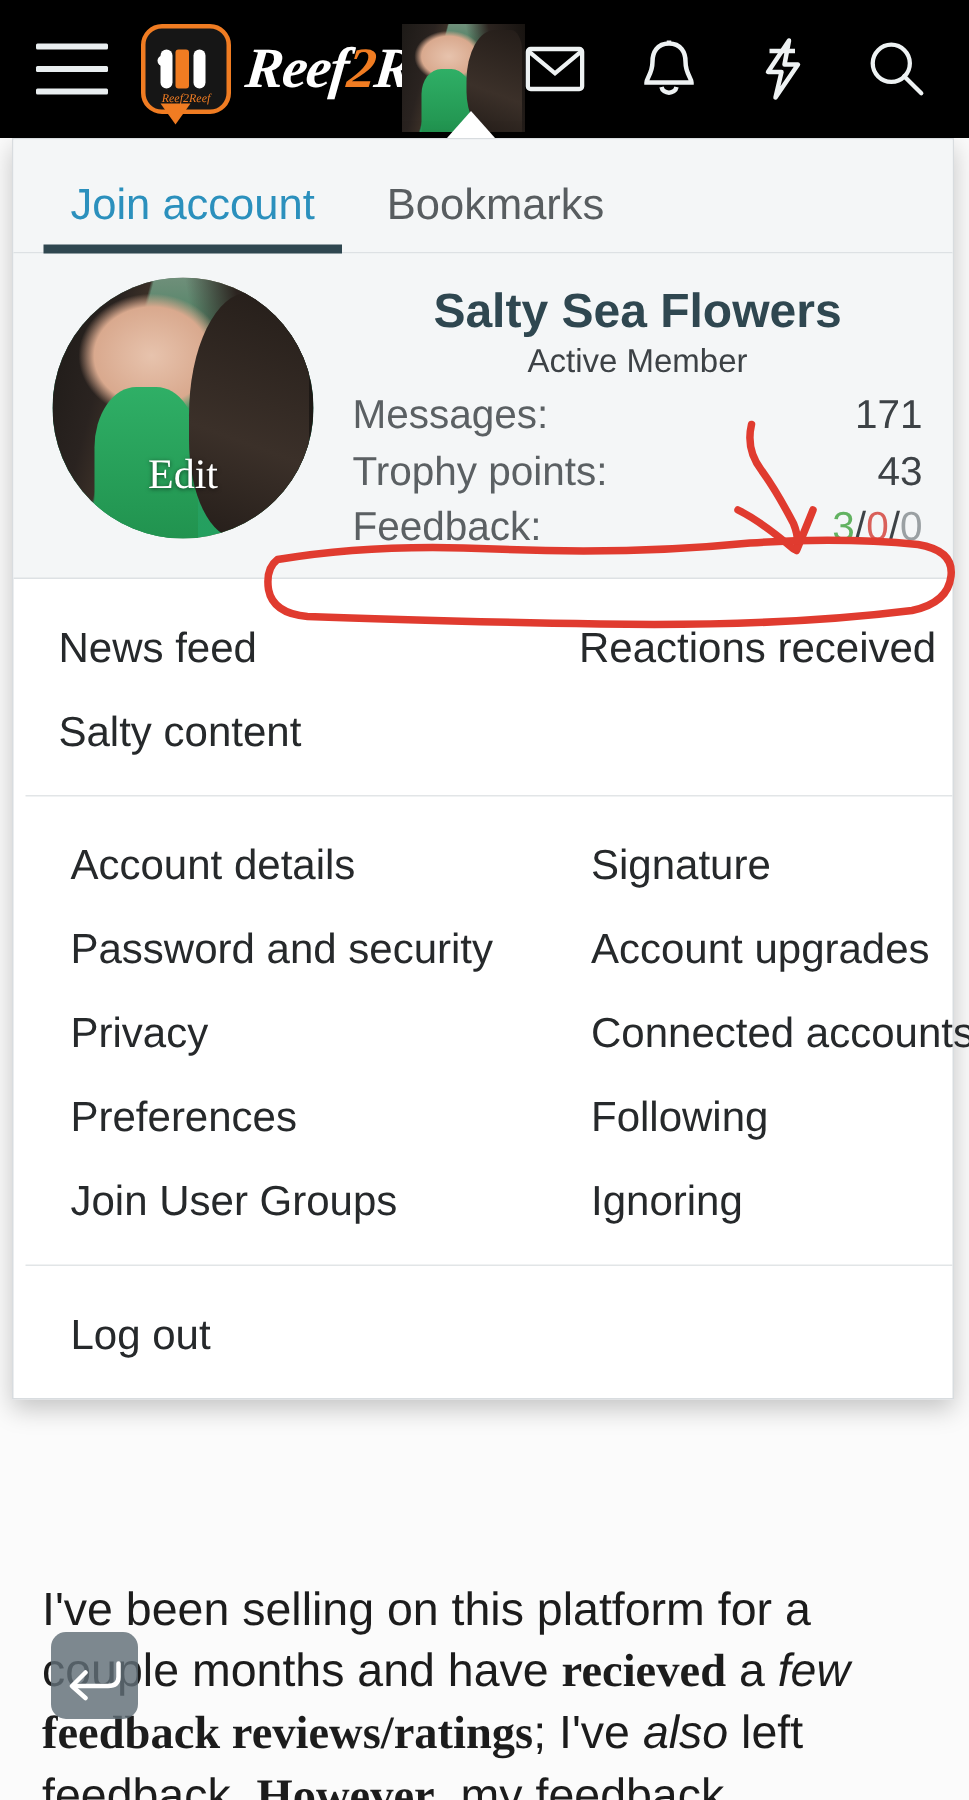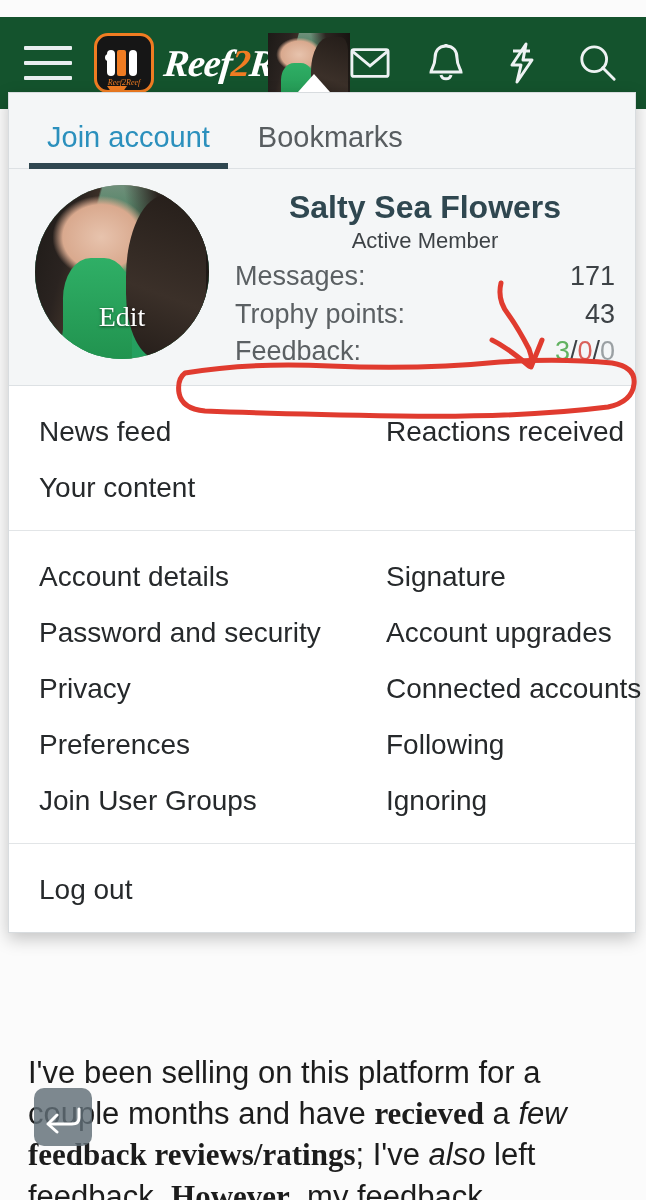--- a/index.html
+++ b/index.html
@@ -15,24 +15,23 @@
     position: relative;
     width: 646px; height: 1200px;
     background: #fbfbfb;
     overflow: hidden;
   }
 
   
   #header {
     position: absolute; top: 0; left: 0;
     width: 646px; height: 92px;
-    background: #14532d;
+    background: #000000;
     display: flex; align-items: center;
     z-index: 5;
-    margin-top: 17px;
   }
   .hamburger {
     width: 48px; height: 34px;
     margin-left: 24px;
     display: flex; flex-direction: column; justify-content: space-between;
     cursor: pointer;
   }
   .hamburger span {
     display: block; height: 4px; width: 100%;
     background: #e9eef0; border-radius: 1px;
@@ -218,21 +217,21 @@
   }
   .stat .val { color: #3d4246; }
   .fb .g { color: #62b261; }
   .fb .r { color: #d9605a; }
   .fb .n { color: #9aa0a3; }
   .fb .sl { color: #3d4246; }
 
   .links-group {
     padding: 18px 0 14px 0;
   }
-  .links-group + .links-group { border-top: 1px solid #e2e5e7; }
+  .links-group + .links-group { border-top: 1px solid #e2e5e7; margin-left: 8px; }
   .row {
     display: flex;
     padding: 0 0 0 30px;
     gap: 35px;
   }
   .link {
     font-size: 28px;
     color: #26292b;
     padding: 12px 0;
     cursor: pointer;
@@ -372,21 +371,21 @@
         </div>
       </div>
     </div>
 
     <div class="links-group">
       <div class="row">
         <div class="link col-a">News feed</div>
         <div class="link col-b">Reactions received</div>
       </div>
       <div class="row">
-        <div class="link col-a">Your content</div>
+        <div class="link col-a">Salty content</div>
         <div class="link col-b"></div>
       </div>
     </div>
 
     <div class="links-group">
       <div class="row">
         <div class="link col-a">Account details</div>
         <div class="link col-b">Signature</div>
       </div>
       <div class="row">

